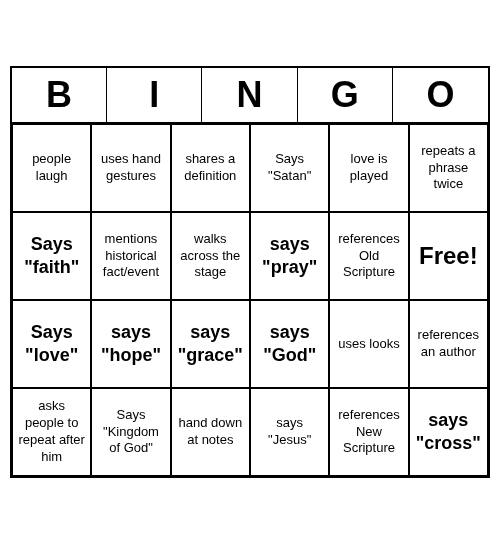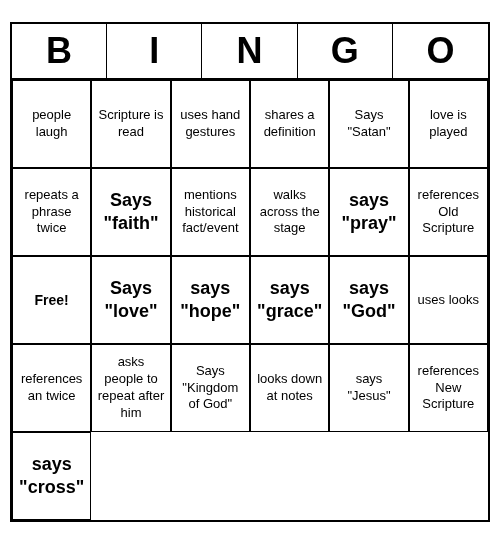--- a/index.html
+++ b/index.html
@@ -39,59 +39,58 @@
       min-height: 88px;
       display: flex;
       align-items: center;
       justify-content: center;
       text-align: center;
       padding: 6px 4px;
       font-size: 13px;
       line-height: 1.3;
     }
     .bingo-cell.free {
-      font-size: 14px;
+      font-size: 24px;
       font-weight: bold;
     }
     .bingo-cell.large-text {
       font-size: 18px;
       font-weight: bold;
     }
   </style>
 </head>
 <body>
 
 <div class="bingo-card">
   <div class="bingo-header">
   <div class="bingo-header-cell">B</div>
       <div class="bingo-header-cell">I</div>
       <div class="bingo-header-cell">N</div>
       <div class="bingo-header-cell">G</div>
       <div class="bingo-header-cell">O</div>
     </div>
   <div class="bingo-grid">
   <div class="bingo-cell">people laugh</div>
-      <div class="bingo-cell">Scripture is read</div>
       <div class="bingo-cell">uses hand gestures</div>
       <div class="bingo-cell">shares a definition</div>
       <div class="bingo-cell">Says "Satan"</div>
       <div class="bingo-cell">love is played</div>
       <div class="bingo-cell">repeats a phrase twice</div>
       <div class="bingo-cell large-text">Says "faith"</div>
       <div class="bingo-cell">mentions historical fact/event</div>
       <div class="bingo-cell">walks across the stage</div>
       <div class="bingo-cell large-text">says "pray"</div>
       <div class="bingo-cell">references Old Scripture</div>
       <div class="bingo-cell free">Free!</div>
       <div class="bingo-cell large-text">Says "love"</div>
       <div class="bingo-cell large-text">says "hope"</div>
       <div class="bingo-cell large-text">says "grace"</div>
       <div class="bingo-cell large-text">says "God"</div>
       <div class="bingo-cell">uses looks</div>
-      <div class="bingo-cell">references an twice</div>
+      <div class="bingo-cell">references an author</div>
       <div class="bingo-cell">asks people to repeat after him</div>
       <div class="bingo-cell">Says "Kingdom of God"</div>
-      <div class="bingo-cell">looks down at notes</div>
+      <div class="bingo-cell">hand down at notes</div>
       <div class="bingo-cell">says "Jesus"</div>
       <div class="bingo-cell">references New Scripture</div>
       <div class="bingo-cell large-text">says "cross"</div>
     </div>
 </div>
 
 </body></html>

